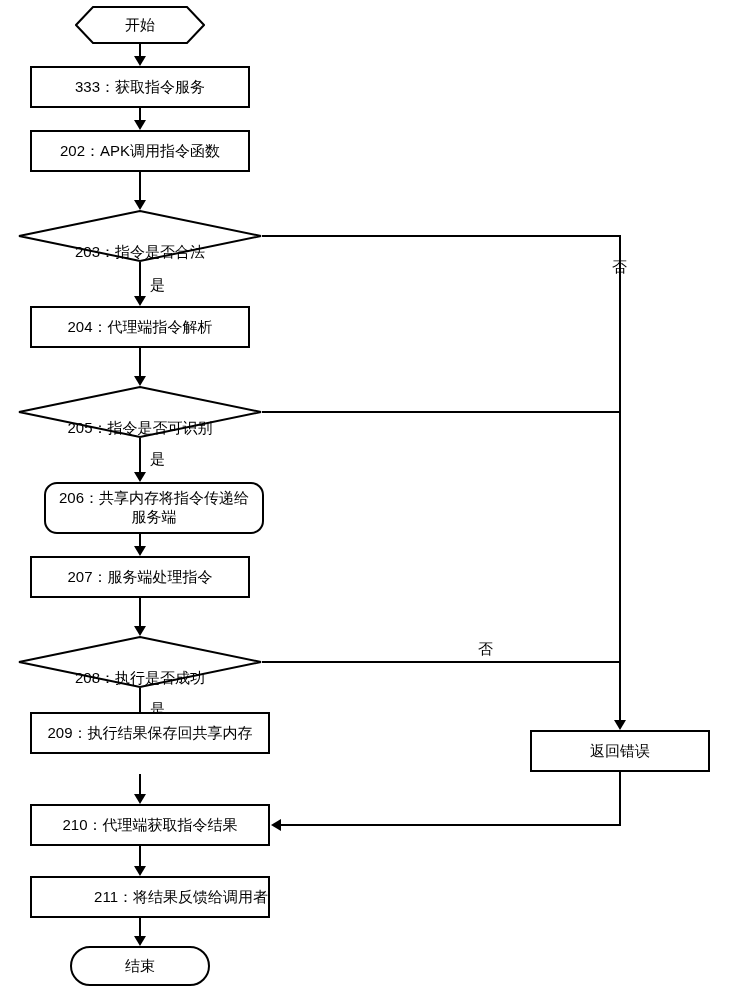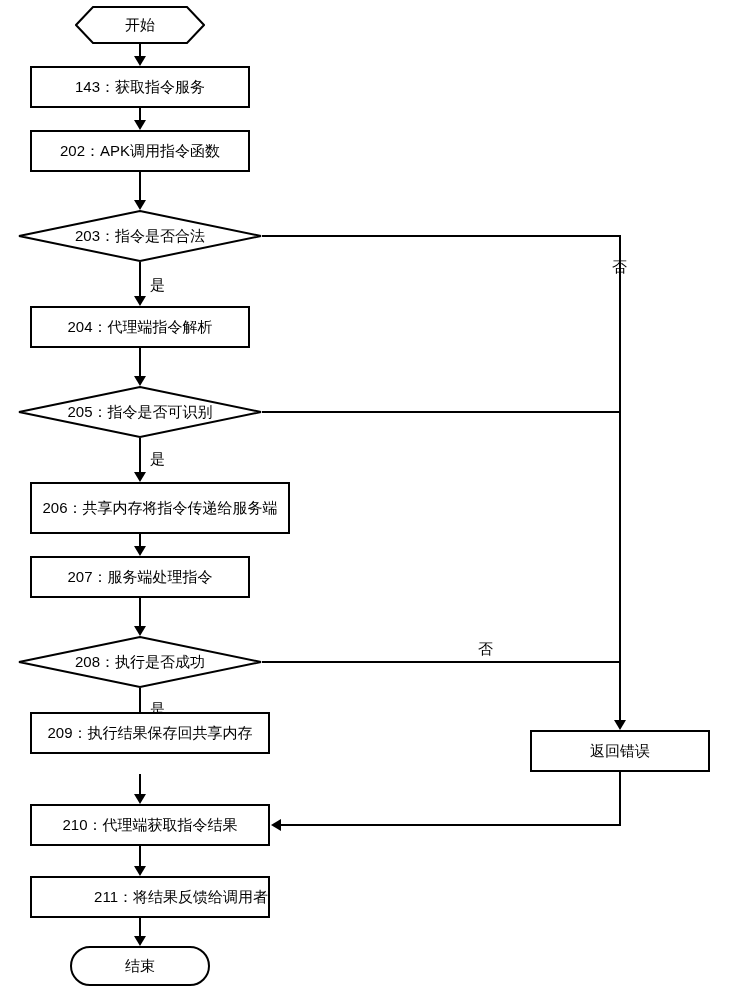--- a/index.html
+++ b/index.html
@@ -26,21 +26,21 @@
     height: 40px;
   }
   .hex-wrap { position:absolute; }
   .hex-wrap svg { position:absolute; left:0; top:0; }
   .hex-label { position:absolute; left:0; top:0; width:100%; height:100%; display:flex; align-items:center; justify-content:center; }
   .diamond-wrap { position: absolute; }
   .diamond-wrap svg { position: absolute; top:0; left:0; }
   .diamond-label {
     position: absolute;
     left: 0; top: 0; width: 100%; height: 100%;
-    display: flex; align-items:center; justify-content:center;
+    display: flex; align-items:flex-end; justify-content:center;
   }
   .arrow {
     position: absolute;
     background: #000;
   }
   .arrow.v { width: 2px; }
   .arrow.h { height: 2px; }
   .arrowhead {
     position: absolute;
     width: 0; height: 0;
@@ -68,21 +68,21 @@
     </svg>
   <div class="hex-label">
       <span>开始</span>
     </div>
 </div>
 
 <div class="arrow v" style="left:139px; top:44px; height:14px;"></div>
 <div class="arrowhead" style="left:134px; top:56px;"></div>
 
 <div class="node" style="left:30px; top:66px; width:220px; height:42px;">
-  <span>143：获取指令服务</span>
+  <span>333：获取指令服务</span>
 </div>
 
 <div class="arrow v" style="left:139px; top:108px; height:14px;"></div>
 <div class="arrowhead" style="left:134px; top:120px;"></div>
 
 <div class="node" style="left:30px; top:130px; width:220px; height:42px;">
   <span>202：APK调用指令函数</span>
 </div>
 
 <div class="arrow v" style="left:139px; top:172px; height:30px;"></div>
@@ -119,21 +119,21 @@
       <span>205：指令是否可识别</span>
     </div>
 </div>
 
 <div class="arrow v" style="left:139px; top:438px; height:36px;"></div>
 <div class="arrowhead" style="left:134px; top:472px;"></div>
 <span class="edge-label" style="left:150px; top:450px;">是</span>
 
 <div class="arrow h" style="left:262px; top:411px; width:359px;"></div>
 
-<div class="node" style="left:30px; top:482px; width:260px; height:52px; padding:0 6px;">
+<div class="node" style="left:44px; top:482px; width:220px; height:52px; padding:0 6px;border-radius:13px;">
   <span>206：共享内存将指令传递给服务端</span>
 </div>
 
 <div class="arrow v" style="left:139px; top:534px; height:14px;"></div>
 <div class="arrowhead" style="left:134px; top:546px;"></div>
 
 <div class="node" style="left:30px; top:556px; width:220px; height:42px;text-align:right;">
   <span>207：服务端处理指令</span>
 </div>
 

